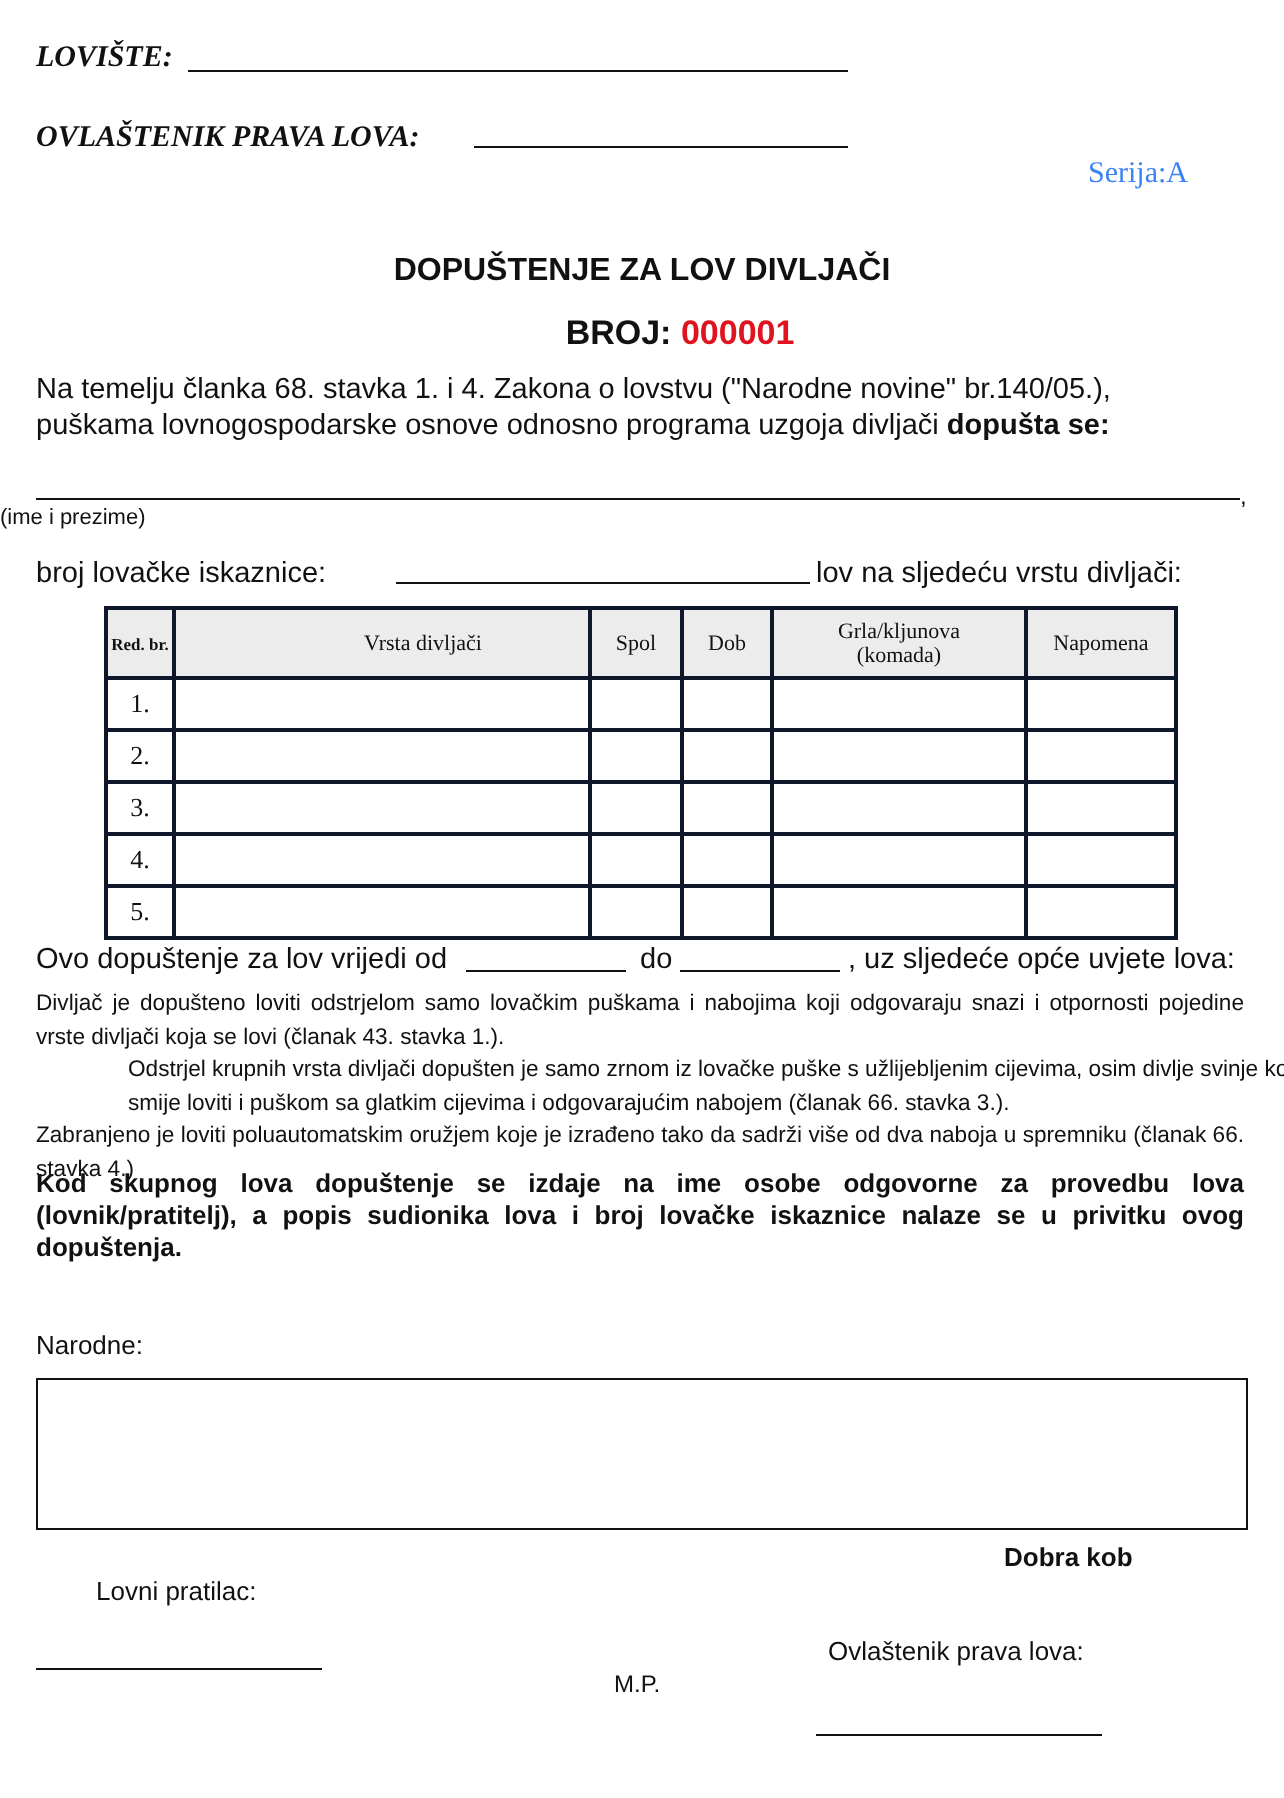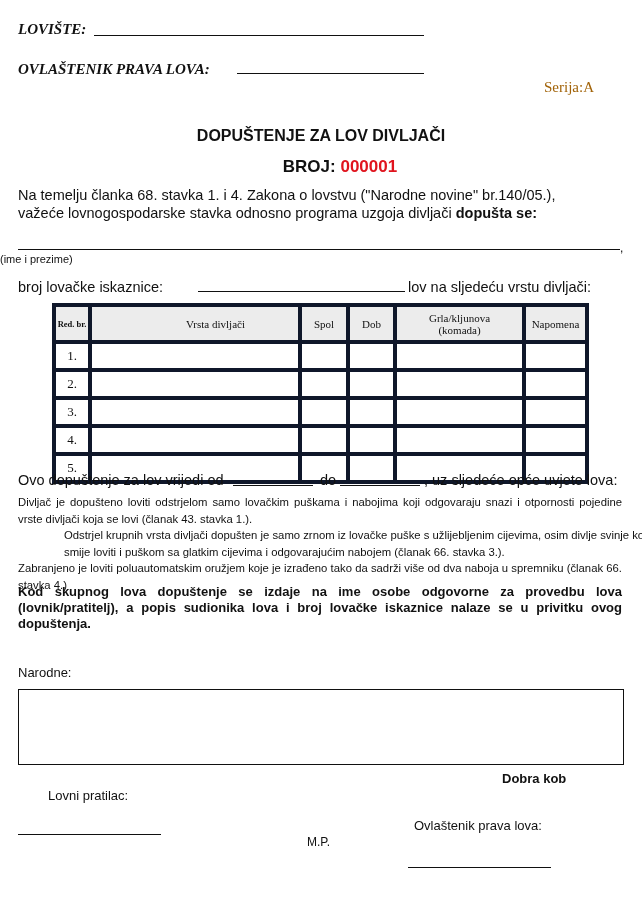--- a/index.html
+++ b/index.html
@@ -1,25 +1,25 @@
 <!DOCTYPE html>
 <html><head>
 <meta charset="utf-8">
 <style>
   html, body { margin:0; padding:0; background:#fff; }
   body { width:642px; height:899px; position:relative; overflow:hidden; color:#111; font-family:"Liberation Sans", sans-serif; }
   .abs { position:absolute; }
   .serif-it { font-family:"Liberation Serif", serif; font-style:italic; font-weight:bold; font-size:15px; }
   .line { position:absolute; border-bottom:1px solid #111; height:0; }
-  .serija { font-family:"Liberation Serif", serif; color:#a16207; font-size:15px;text-align:right; }
+  .serija { font-family:"Liberation Serif", serif; color:#3b82f6; font-size:15px;text-align:right; }
   .title { font-weight:bold; font-size:16px; text-align:center; width:642px; left:0; }
   .broj-num { color:#e0141e; }
   .p { font-size:14.5px; line-height:18px; }
   table.grid { position:absolute; left:52px; top:303px; width:537px; border-collapse:collapse; border:2px solid #111; font-family:"Liberation Serif", serif; }
-  table.grid th, table.grid td { border:4px solid #0f172a; text-align:center; font-weight:normal; }
+  table.grid th, table.grid td { border:2px solid #0f172a; text-align:center; font-weight:normal; }
   table.grid th { background:#ececec; height:31px; font-size:11px; line-height:12px; }
   table.grid td { height:22px; font-size:13px; }
   table.grid th.rb { font-size:8.5px; font-weight:bold; line-height:10px; }
   .cond { font-size:11.3px; line-height:16.5px; text-align:justify; width:604px; left:18px; }
   .bold-para { font-size:13px; line-height:16px; font-weight:bold; text-align:justify; width:604px; left:18px; }
   .notebox { position:absolute; left:18px; top:689px; width:604px; height:74px; border:1px solid #111; }
 </style>
 </head>
 <body>
 
@@ -32,21 +32,21 @@
 <div class="abs serija" style="left:544px;top:79px;">Serija:A</div>
 
 <div class="abs title" style="top:127px;">DOPUŠTENJE ZA LOV DIVLJAČI</div>
 <div class="abs title" style="top:157px;font-size:17px;padding-left:19px;">
   <span>BROJ:</span>
   <span class="broj-num">000001</span>
 </div>
 
 <div class="abs p" style="left:18px;top:186px;">Na temelju članka 68. stavka 1. i 4. Zakona o lovstvu ("Narodne novine" br.140/05.),</div>
 <div class="abs p" style="left:18px;top:204px;">
-  <span>važeće lovnogospodarske stavka odnosno programa uzgoja divljači </span><b>dopušta se:</b>
+  <span>puškama lovnogospodarske osnove odnosno programa uzgoja divljači </span><b>dopušta se:</b>
 </div>
 
 <div class="line" style="left:18px;top:249px;width:602px;"></div>
 <div class="abs" style="left:620px;top:241px;font-size:12px;">,</div>
 <div class="abs" style="left:0;width:642px;text-align:left;top:253px;font-size:11px;">(ime i prezime)</div>
 
 <div class="abs p" style="left:18px;top:278px;">broj lovačke iskaznice:</div>
 <div class="line" style="left:198px;top:291px;width:207px;"></div>
 <div class="abs p" style="left:408px;top:278px;">lov na sljedeću vrstu divljači:</div>
 

